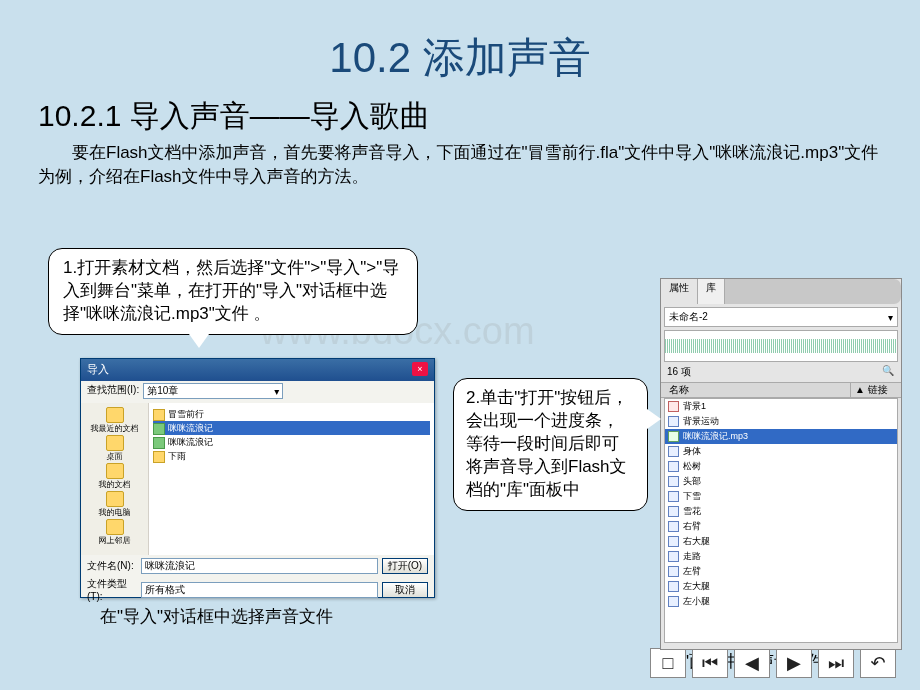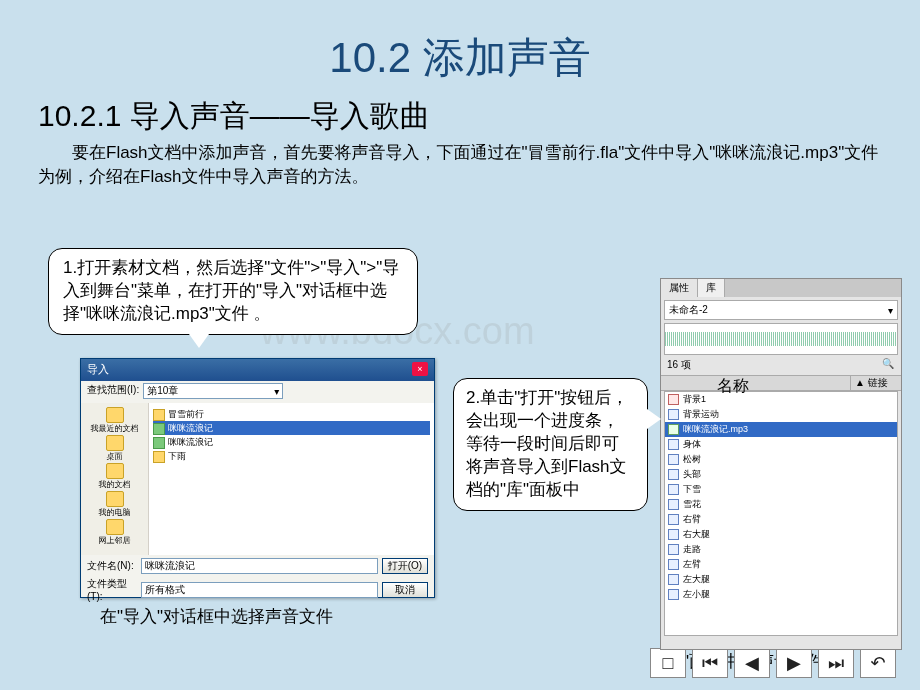--- a/index.html
+++ b/index.html
@@ -181,23 +181,24 @@
       top: 278px;
       left: 660px;
       width: 242px;
       height: 372px;
       background:#e5e5e5;
       border: 1px solid #8a8a8a;
       font-size:10px;
       z-index:2;
     }
     .lib-tabs {
-      height:18px;
+      height:25px;
       display:flex;
       background:#c8c8c8;
+      border-radius:7px;
     }
     .lib-tab { padding:2px 8px; font-size:10px; background:#e5e5e5; border-right:1px solid #aaa;}
     .lib-tab.active { background:#f0f0f0; }
     .lib-doc {
       height:20px; margin:3px; background:#fff; border:1px solid #aaa;
       display:flex; align-items:center; padding:0 4px; font-size:10px;
       justify-content:space-between;
     }
     .lib-wave {
       height:32px; margin:0 3px; background:#fff; border:1px solid #aaa;
@@ -209,21 +210,21 @@
       background: repeating-linear-gradient(90deg, #4a7 0 1px, transparent 1px 2px);
       opacity:0.6;
     }
     .lib-count {
       padding:3px 6px; font-size:10px;
       display:flex; justify-content:space-between;
     }
     .lib-header {
       height:16px; background:#d8d8d8; display:flex; border-top:1px solid #aaa; border-bottom:1px solid #aaa;
     }
-    .lib-header .col1 { flex:1; padding:0 20px; font-size:16px; border-right:1px solid #aaa;margin-left:36px;}
+    .lib-header .col1 { flex:1; padding:0 8px; font-size:10px; border-right:1px solid #aaa;}
     .lib-header .col2 { width:50px; padding:0 4px; font-size:10px;}
     .lib-list {
       background:#fff; margin:0 3px 3px 3px; border:1px solid #aaa;
       height:245px; overflow:hidden;
     }
     .lib-item { display:flex; align-items:center; height:15px; padding:0 3px; font-size:9px; gap:4px;}
     .lib-item .licon { width:11px; height:11px; border:1px solid #888; background:#fff; display:flex; align-items:center; justify-content:center; font-size:7px;}
     .lib-item .licon.mc { background:#e8f0ff; border-color:#6080c0;}
     .lib-item .licon.snd { background:#e8ffe8; border-color:#60a060;}
     .lib-item .licon.gfx { background:#ffe8e8; border-color:#c06060;}

